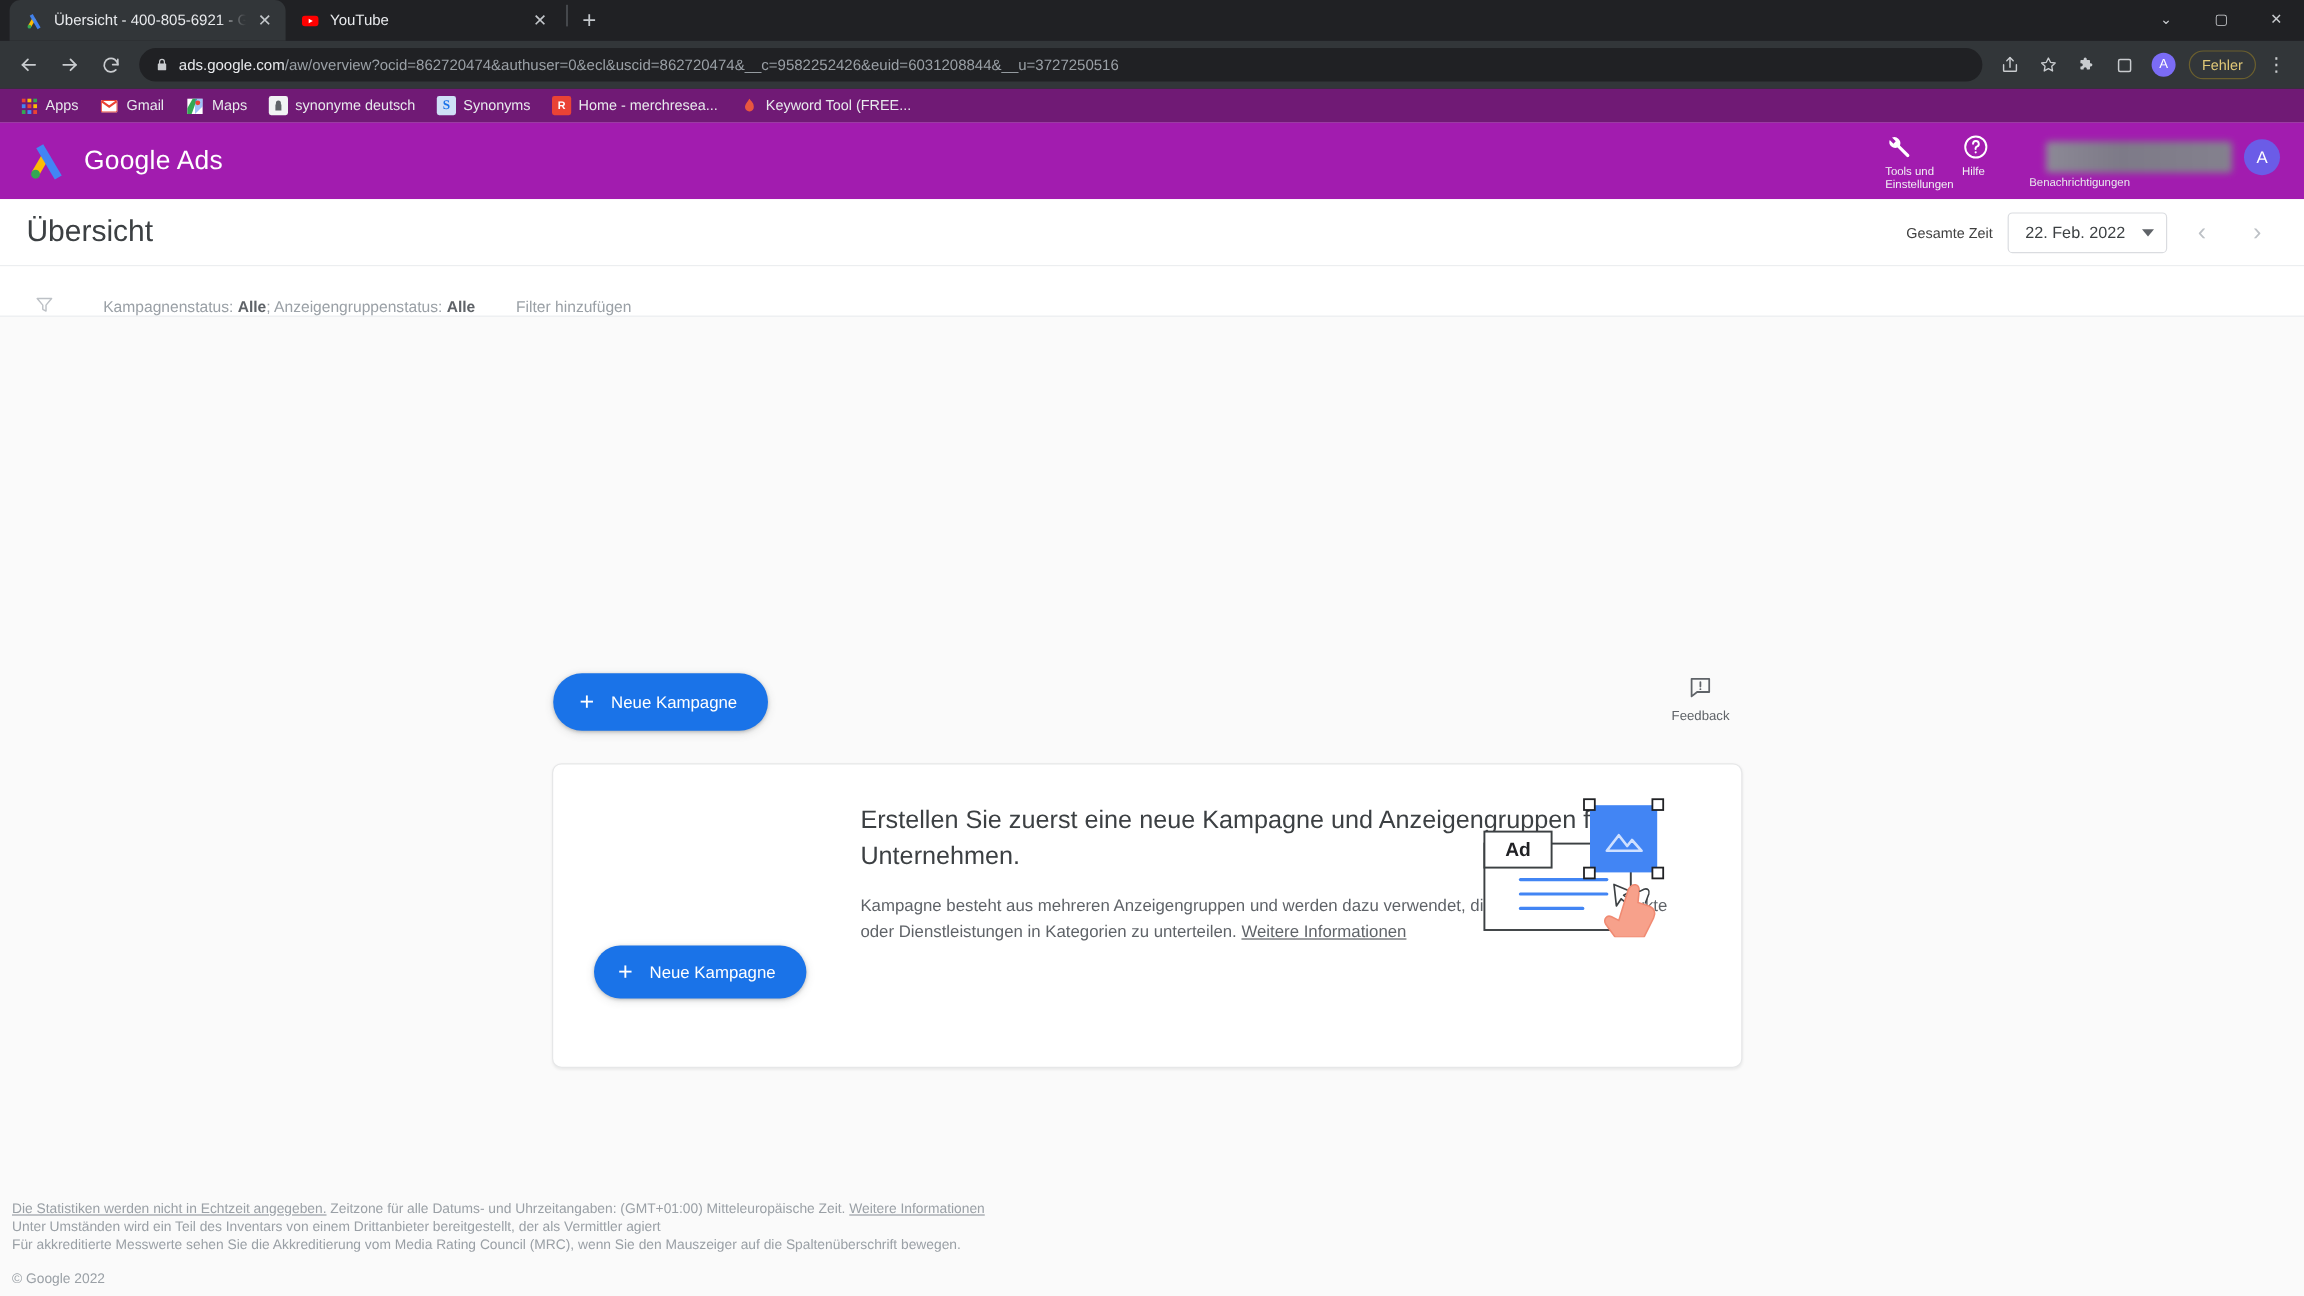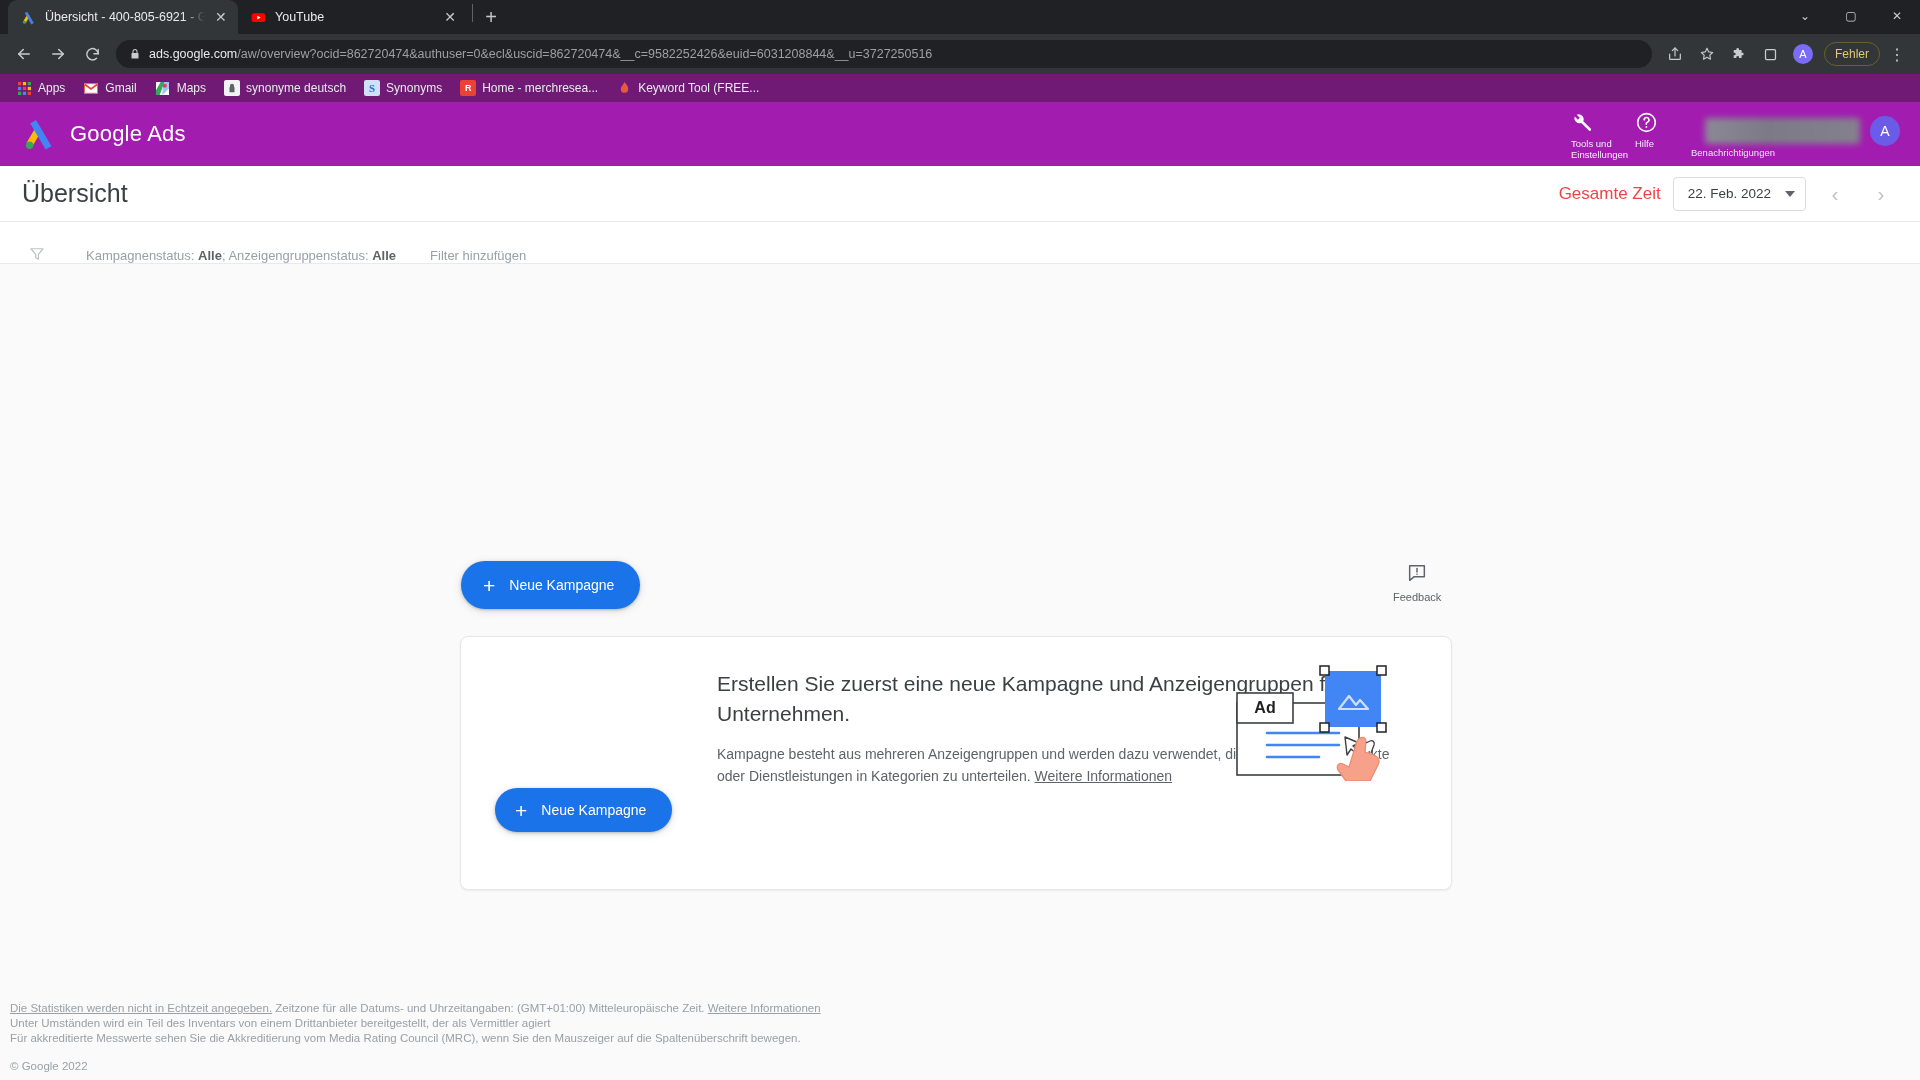--- a/index.html
+++ b/index.html
@@ -59,21 +59,21 @@
   .hdr-item .lbl { font-size:9.5px; line-height:11px; text-align:center; color:#f1f3f4; }
   .blurbar { width:155px; height:26px; border-radius:3px; margin: 0 10px 16px 6px;
              background:linear-gradient(90deg,#8b8f95,#7c8086 40%,#83878d);
              filter: blur(3px); opacity:.95; }
   .avatar-lg { width:30px; height:30px; border-radius:50%; background:#6b5ce7; color:#fff; font-size:14px;
                display:flex; align-items:center; justify-content:center; margin-bottom:14px; }
 
   .titlebar { height: 56px; background:#fff; display:flex; align-items:center; padding: 0 22px; border-bottom:1px solid #e8eaed; }
   .page-title { font-size: 25px; color:#3c4043; font-weight:400; }
   .titlebar-right { margin-left:auto; display:flex; align-items:center; gap:12px; }
-  .range-label { font-size:17px; color:#ef4444; }
+  .range-label { font-size:12px; color:#404040; }
   .date-select { height:34px; min-width:112px; border:1px solid #dadce0; border-radius:4px; display:flex;
                  align-items:center; justify-content:space-between; gap:14px; padding: 0 10px 0 14px; font-size:13.5px; color:#3c4043; }
   .caret { width:0; height:0; border-left:5px solid transparent; border-right:5px solid transparent; border-top:6px solid #5f6368; }
   .arrowbtn { width:34px; height:34px; display:flex; align-items:center; justify-content:center; color:#bdc1c6; font-size:21px; }
 
   .filterbar { height: 42px; background:#fff; display:flex; align-items:flex-end; gap:0; padding: 0 28px;
                border-bottom:1px solid #e8eaed; }
   .filter-chips { display:flex; align-items:center; gap:34px; margin-left: 40px; }
   .chip-text { font-size:13px; color:#9aa0a6; }
   .chip-text b { color:#5f6368; font-weight:700; }

